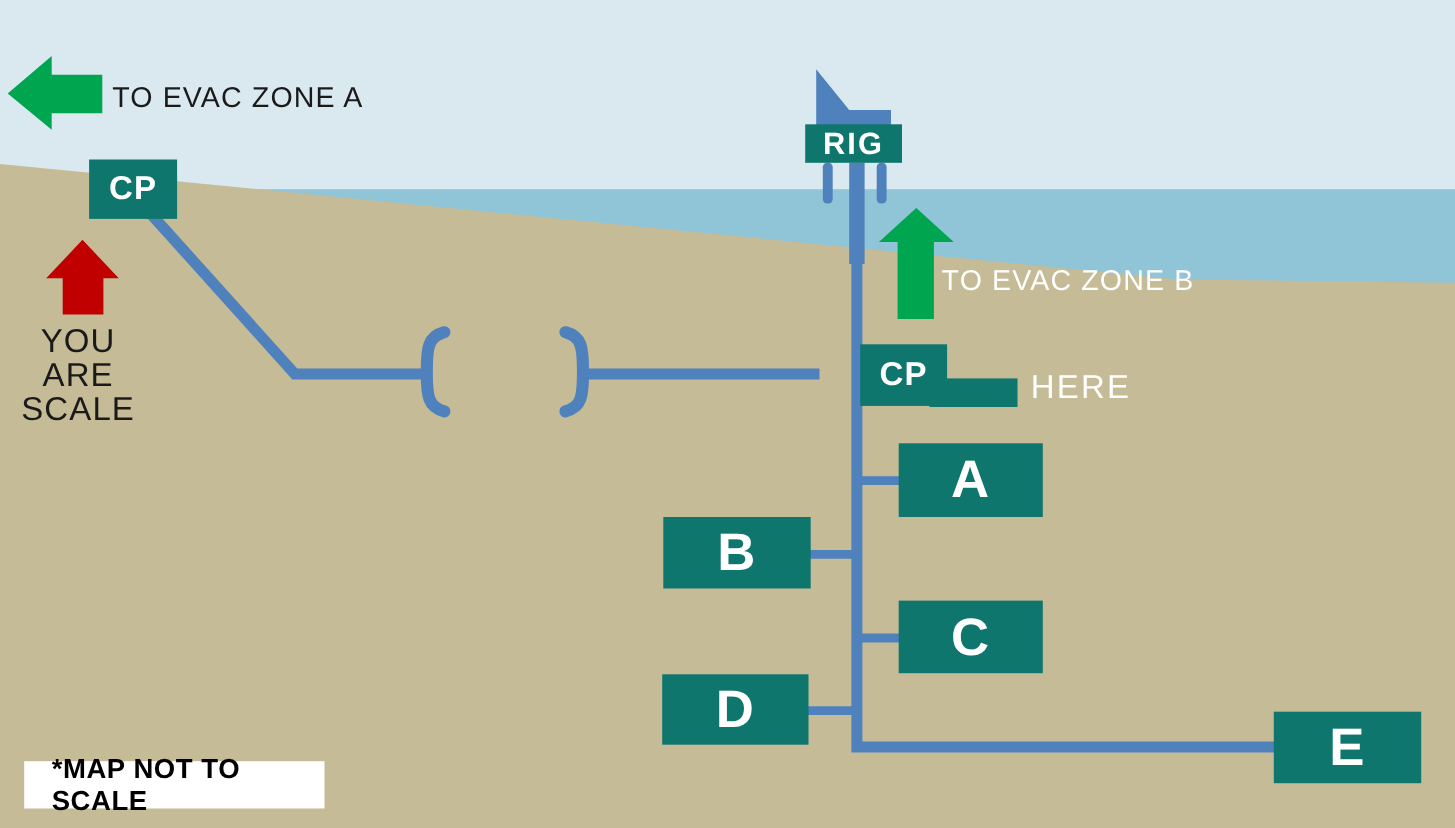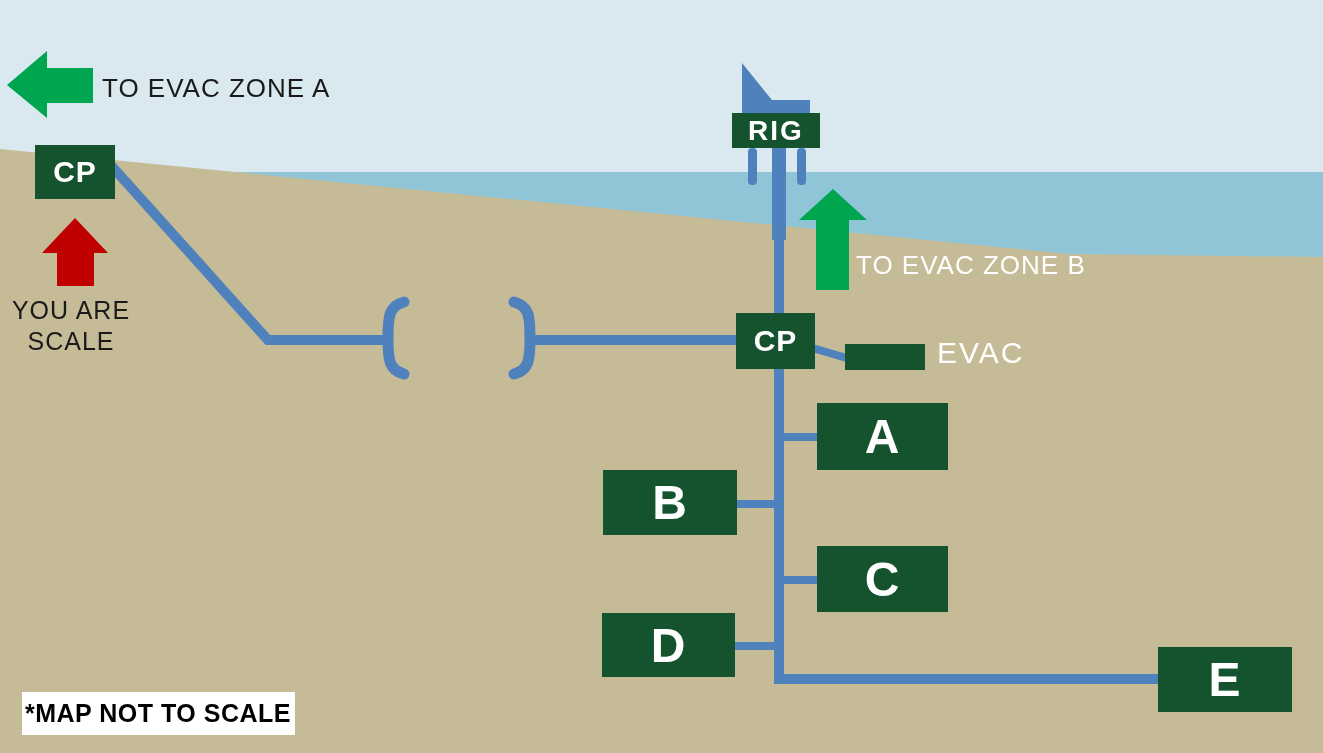--- a/index.html
+++ b/index.html
@@ -10,59 +10,59 @@
     height: 753px;
     background: #d9e9ef; 
     overflow: hidden;
   }
   #scene {
     position: absolute;
     inset: 0;
   }
   .box {
     position: absolute;
-    background: #14532d;
+    background: #0f766e;
     color: #ffffff;
     font-weight: bold;
     display: flex;
     align-items: center;
     justify-content: center;
     text-align: center;
     letter-spacing: 1px;
   }
   .station { font-size: 48px; }
-  .cp { font-size: 30px; }
+  .cp { font-size: 30px; margin-left: 46px; }
   .rig-box { font-size: 28px; letter-spacing: 2px; }
   .label {
     position: absolute;
     font-weight: normal;
     white-space: nowrap;
     letter-spacing: 1px;
   }
   .label-black { color: #1a1a1a; }
   .label-white { color: #ffffff; }
   #evac-a-label { left: 102px; top: 73px; font-size: 26px; }
-  #evac-b-label { left: 856px; top: 250px; font-size: 26px; }
+  #evac-b-label { left: 856px; top: 240px; font-size: 26px; }
   #you-are-here {
     left: 8px; top: 295px; width: 126px;
-    font-size: 25px; line-height: 31px;
+    font-size: 30px; line-height: 31px;
     text-align: center; white-space: normal;
   }
   #you-are-here span { display: block; }
   #map-note-box {
     position: absolute;
     left: 22px; top: 692px;
     width: 273px; height: 43px;
     background: #ffffff;
     color: #000000;
     font-weight: bold;
     font-size: 25px;
     display: flex;
     align-items: center;
-    padding-left: 3px;
+    padding-left: 25px;
     box-sizing: border-box;
     letter-spacing: 0.5px;
   }
   #cp1-box   { left: 35px;  top: 145px; width: 80px;  height: 54px; }
   #rig-box   { left: 732px; top: 113px; width: 88px;  height: 35px; }
   #cp2-box   { left: 736px; top: 313px; width: 79px;  height: 56px; }
   #admin-box { left: 845px; top: 344px; width: 80px;  height: 26px; }
   #admin-label { left: 937px; top: 336px; font-size: 30px; letter-spacing: 2px; }
   #station-a { left: 817px; top: 403px; width: 131px; height: 67px; }
   #station-b { left: 603px; top: 470px; width: 134px; height: 65px; }
@@ -135,18 +135,18 @@
   <div class="box station" id="station-e">
     <span>E</span>
   </div>
 
   <div class="label label-black" id="evac-a-label">TO EVAC ZONE A</div>
   <div class="label label-white" id="evac-b-label">TO EVAC ZONE B</div>
   <div class="label label-black" id="you-are-here">
     <span>YOU ARE</span>
     <span>SCALE</span>
   </div>
-  <div class="label label-white" id="admin-label">EVAC</div>
+  <div class="label label-white" id="admin-label">HERE</div>
   <div id="map-note-box">
     <span>*MAP NOT TO SCALE</span>
   </div>
 
 </div>
 
 </body></html>

